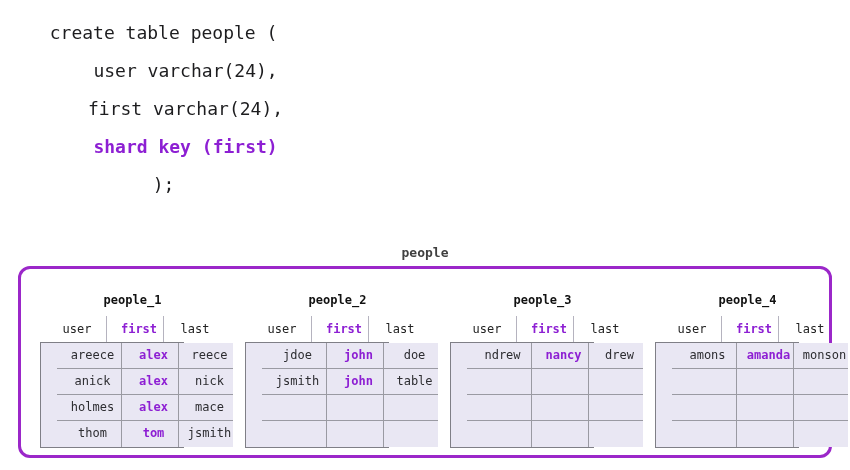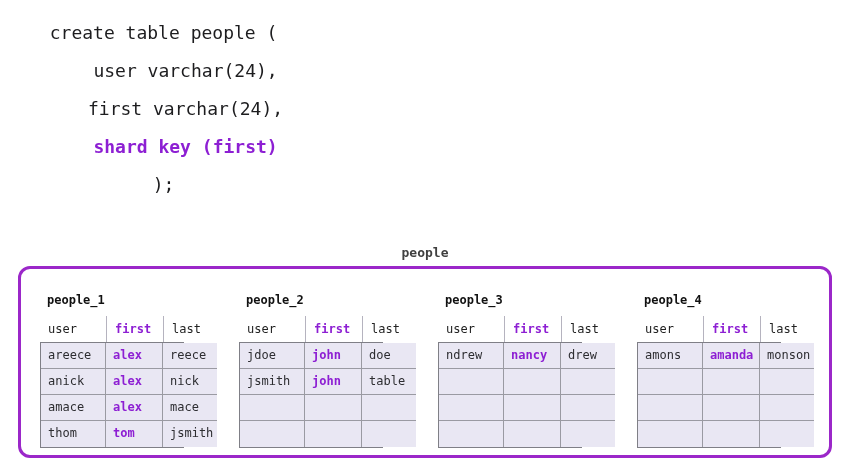--- a/index.html
+++ b/index.html
@@ -22,34 +22,34 @@
   .code-block{position:absolute;left:44px;top:14px;text-align:center;}
   .code-line{font-size:18px;line-height:38px;color:var(--code-text);white-space:pre;letter-spacing:0;}
   .code-line.indent-1{padding-left:44px;}
   .code-line.shard{color:var(--purple);font-weight:bold;}
 
   
   .diagram-title{position:absolute;left:18px;top:245px;width:814px;text-align:center;
     font-size:13px;font-weight:bold;color:#404040;}
   .shard-box{position:absolute;left:18px;top:266px;width:814px;height:192px;
     border:3px solid var(--box-purple);border-radius:12px;background:#fff;}
-  .tables{display:flex;gap:21px;padding:24px 0 0 19px;}
+  .tables{display:flex;gap:27px;padding:24px 0 0 19px;text-align:center;}
 
   .shard-table{width:178px;flex:0 0 auto;}
   .t-name{font-size:12px;font-weight:bold;color:#111;margin:0 0 9px 7px;}
 
   .t-header{display:flex;height:26px;}
   .t-hcell{font-size:12px;color:#222;line-height:26px;padding-left:8px;}
   .t-hcell:nth-child(1){width:66px;}
   .t-hcell:nth-child(2){width:57px;border-left:1px solid var(--hdr-divider);}
   .t-hcell:nth-child(3){width:55px;border-left:1px solid var(--hdr-divider);}
   .t-hcell.shard{color:var(--purple);font-weight:bold;}
 
   .t-grid{display:grid;grid-template-columns:65px 57px 54px;
-    border:1px solid var(--grid-outer);width:144px;background:var(--cell-fill);}
+    border:1px solid var(--grid-outer);width:144px;background:var(--cell-fill);padding-left:16px;}
   .t-cell{height:26px;line-height:25px;font-size:12px;color:var(--cell-text);
     padding-left:7px;background:var(--cell-fill);
     border-right:1px solid var(--cell-border);border-bottom:1px solid var(--cell-border);
     overflow:hidden;white-space:nowrap;}
   .t-cell:nth-child(3n){border-right:none;}
   .t-cell.last-row{border-bottom:none;}
   .t-cell.shard{color:var(--purple);font-weight:bold;}
 </style>
 </head>
 <body>
@@ -75,21 +75,21 @@
             <div class="t-hcell shard">first</div>
             <div class="t-hcell">last</div>
           </div>
     <div class="t-grid">
             <div class="t-cell">areece</div>
             <div class="t-cell shard">alex</div>
             <div class="t-cell">reece</div>
             <div class="t-cell">anick</div>
             <div class="t-cell shard">alex</div>
             <div class="t-cell">nick</div>
-            <div class="t-cell">amace</div>
+            <div class="t-cell">holmes</div>
             <div class="t-cell shard">alex</div>
             <div class="t-cell">mace</div>
             <div class="t-cell last-row">thom</div>
             <div class="t-cell shard last-row">tom</div>
             <div class="t-cell last-row">jsmith</div>
           </div>
   </div>
 
   <div class="shard-table">
     <div class="t-name">people_2</div>

